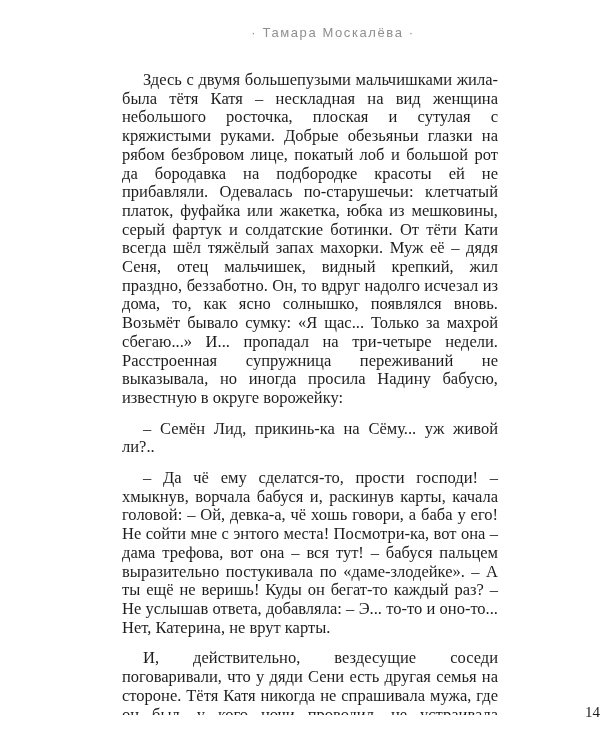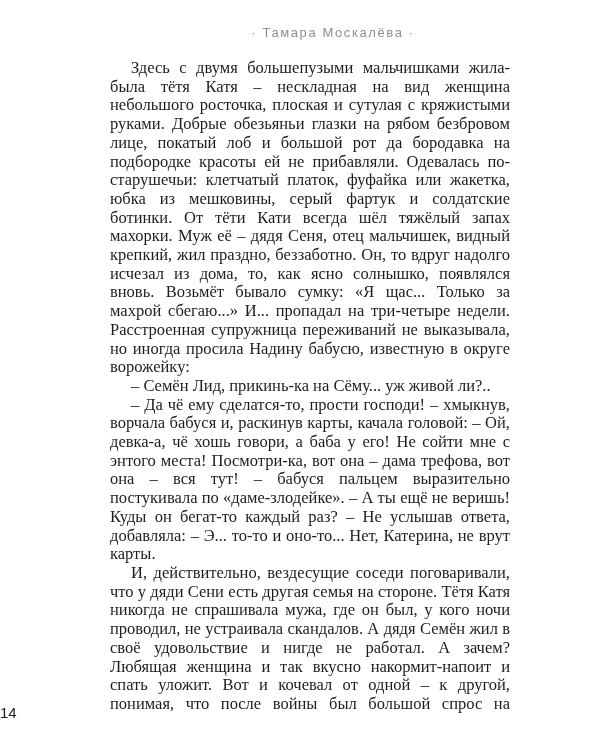--- a/index.html
+++ b/index.html
@@ -39,31 +39,31 @@
     height: 656px;
     overflow: hidden;
     font-size: 16.5px;
     line-height: 18.7px;
     text-align: justify;
     color: var(--color-text, #1d1d1d);
     hyphens: auto;
     -webkit-hyphens: auto;
   }
   .text-block p {
-    margin: 0;
+    margin: 12px;
     padding: 0;
     text-indent: 21px;
   }
   .folio {
     position: absolute;
     top: 704px;
     left: 0;
     width: 100%;
-    text-align: left;
-    font-family: Liberation Sans, sans-serif;
+    text-align: right;
+    font-family: Liberation Serif, serif;
     font-size: 15px;
     color: var(--color-text, #1d1d1d);
   }
 </style>
 </head>
 <body>
 
 <div class="page">
 
   <div class="running-head">· Тамара Москалёва ·</div>

